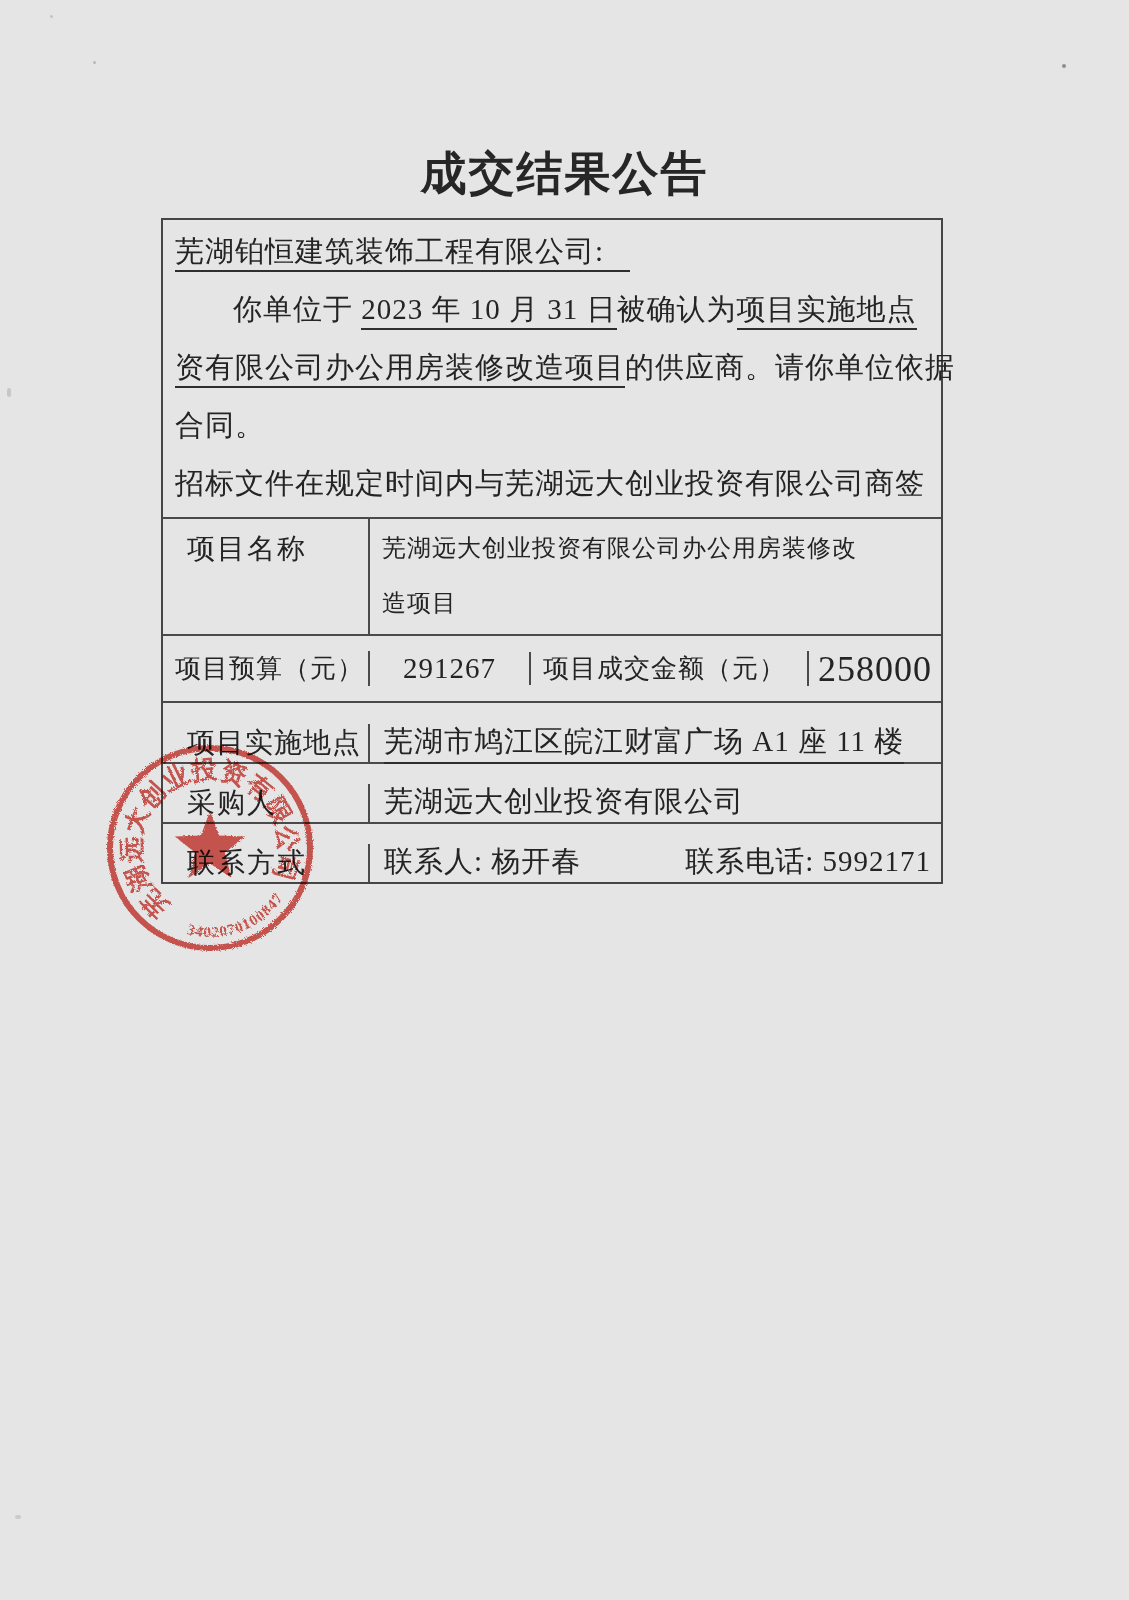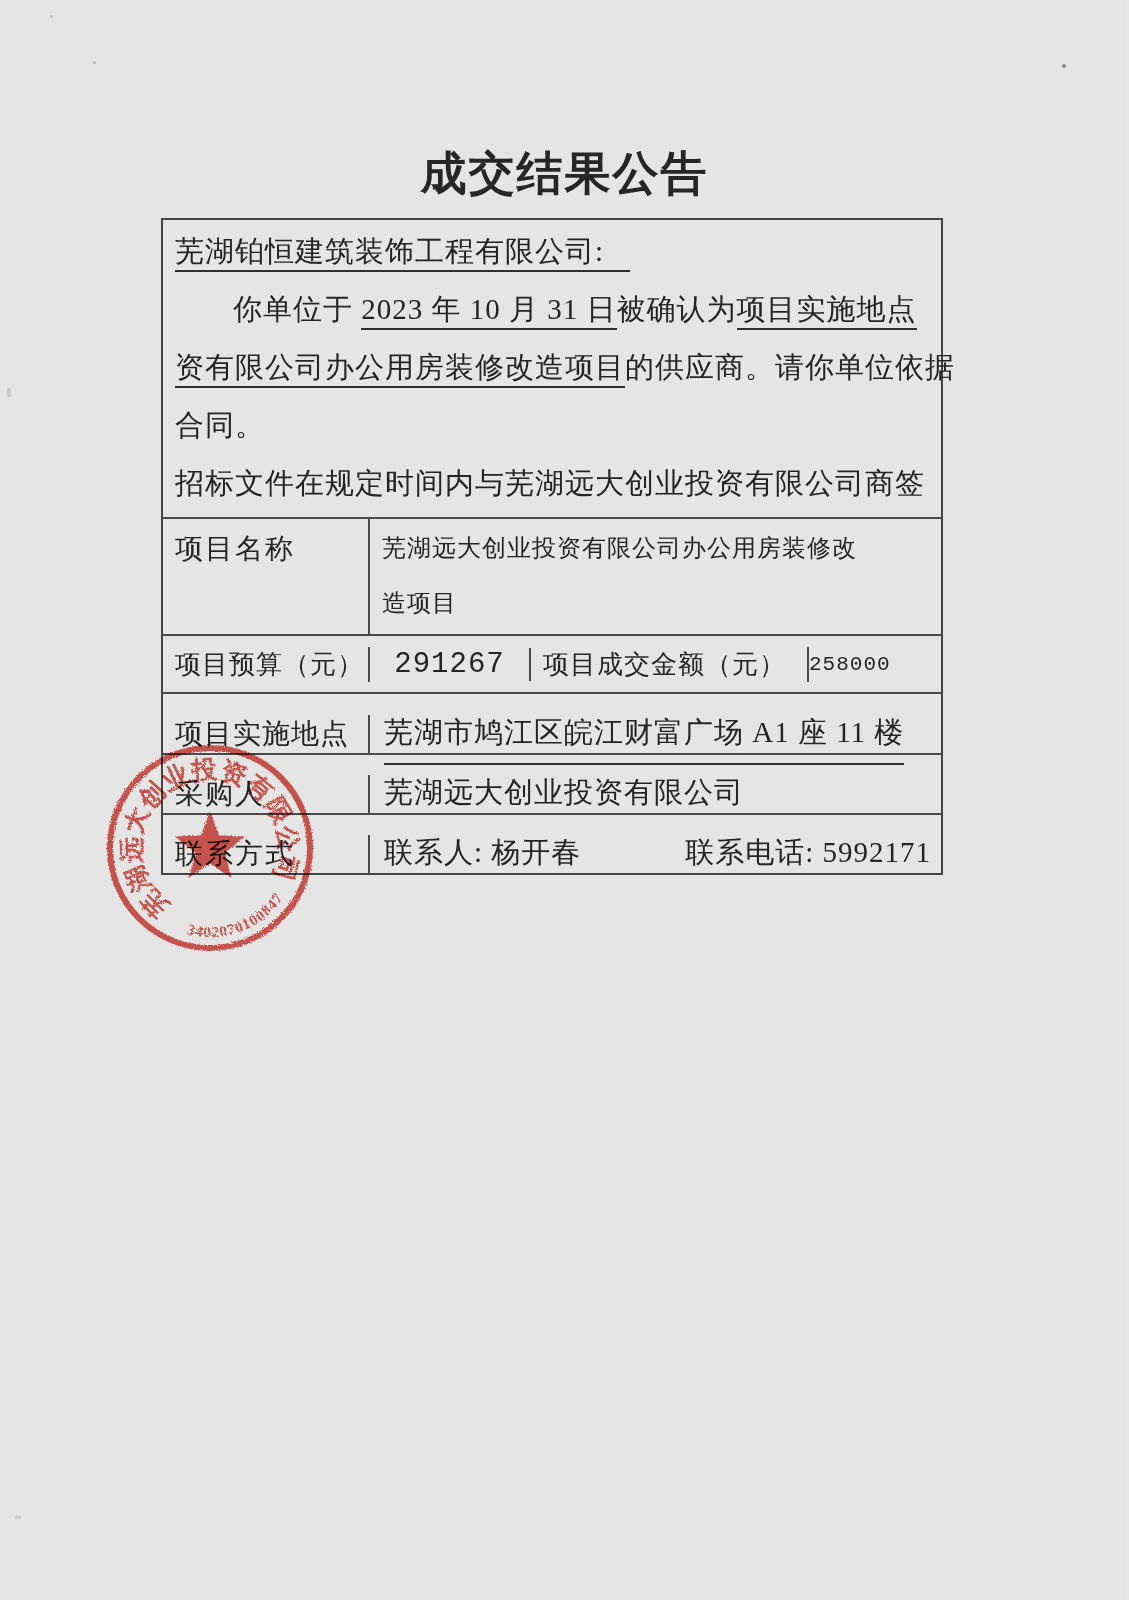--- a/index.html
+++ b/index.html
@@ -35,45 +35,45 @@
   .notice-line{
     height:58px;line-height:58px;white-space:nowrap;
     font-size:29px;letter-spacing:1px;
   }
   .notice-line.indent{text-indent:58px;}
   .seg.u{border-bottom:2px solid #2e2e2e;padding-bottom:3px;}
 
   .cell{box-sizing:border-box;}
   .lbl{
     font-size:28px;letter-spacing:2px;
-    padding-left:12px;color:#242424;
+    padding-left:24px;color:#242424;
   }
   .lbl-sm{font-size:26px;letter-spacing:1px;padding-left:12px;}
   .vcol{border-right:2px solid #4a4a4a;}
 
   
   .row-name{height:117px;}
   .row-name .lbl{padding-top:2px;line-height:55px;}
   .name-col{width:207px;}
   .name-val{flex:1;padding:2px 10px 0 12px;font-size:24px;letter-spacing:1px;line-height:55px;}
 
   
-  .row-budget{height:58px;align-items:center;font-family:Liberation Mono, monospace;}
+  .row-budget{height:67px;align-items:center;}
   .c1{width:207px;}
   .c2{width:161px;text-align:center;font-size:29px;letter-spacing:1px;}
   .c3{width:278px;}
-  .c4{flex:1;text-align:left;font-size:21px;letter-spacing:1px;}
+  .c4{flex:1;text-align:center;font-size:36px;letter-spacing:1px;}
 
   
   .row-std{height:61px;align-items:flex-end;}
   .row-std.h60{height:60px;}
   .row-std.h58{height:58px;}
   .std-lbl{width:207px;}
   .std-val{flex:1;padding-left:14px;font-size:29px;letter-spacing:1px;}
-  .std-val .u2{border-bottom:2px solid #2e2e2e;padding-bottom:15px;}
+  .std-val .u2{border-bottom:2px solid #2e2e2e;padding-bottom:5px;}
   .contact-val{display:flex;justify-content:space-between;padding-right:10px;}
 
   
   .seal{
     position:absolute;left:80px;top:718px;width:260px;height:260px;
     mix-blend-mode:multiply;opacity:.88;pointer-events:none;
   }
   .seal text{font-family:"Liberation Serif","DejaVu Serif",serif;font-weight:bold;}
 </style>
 </head>

